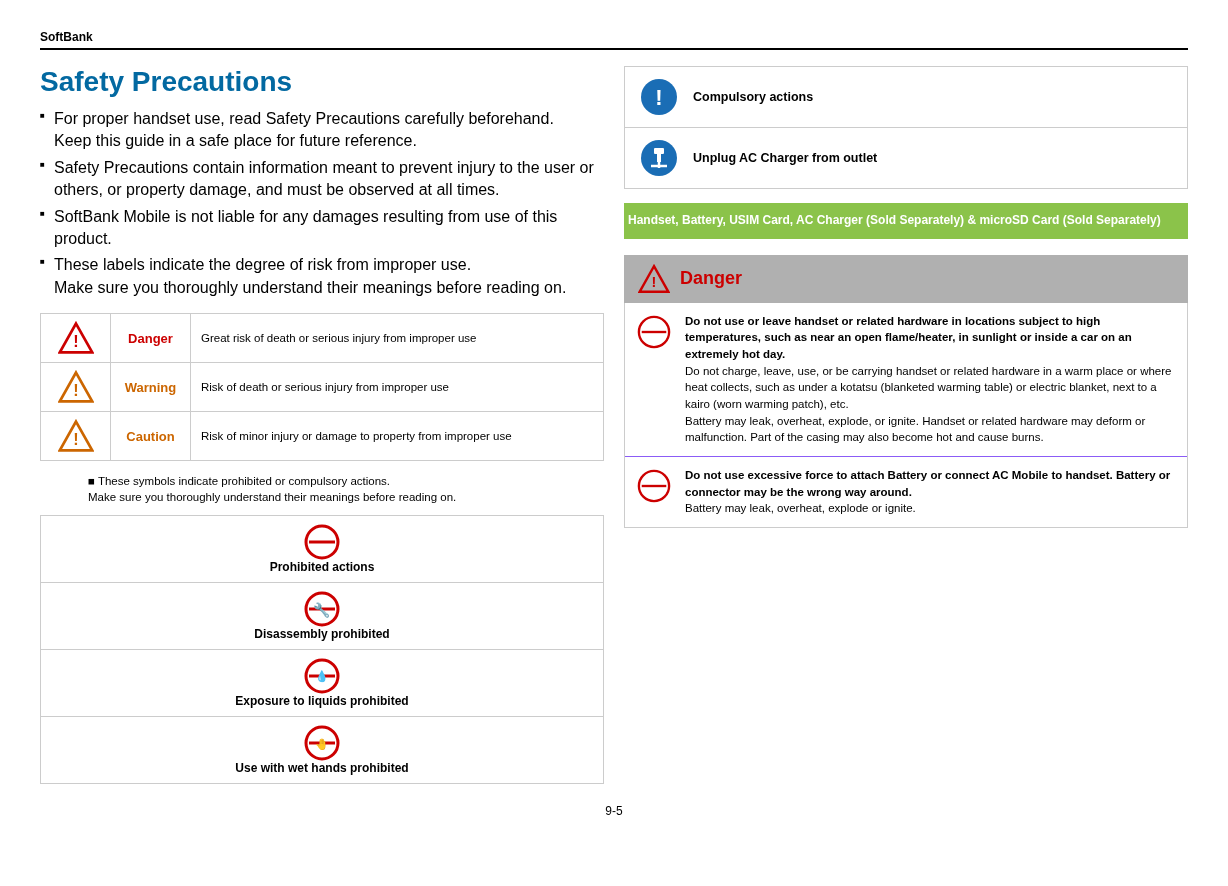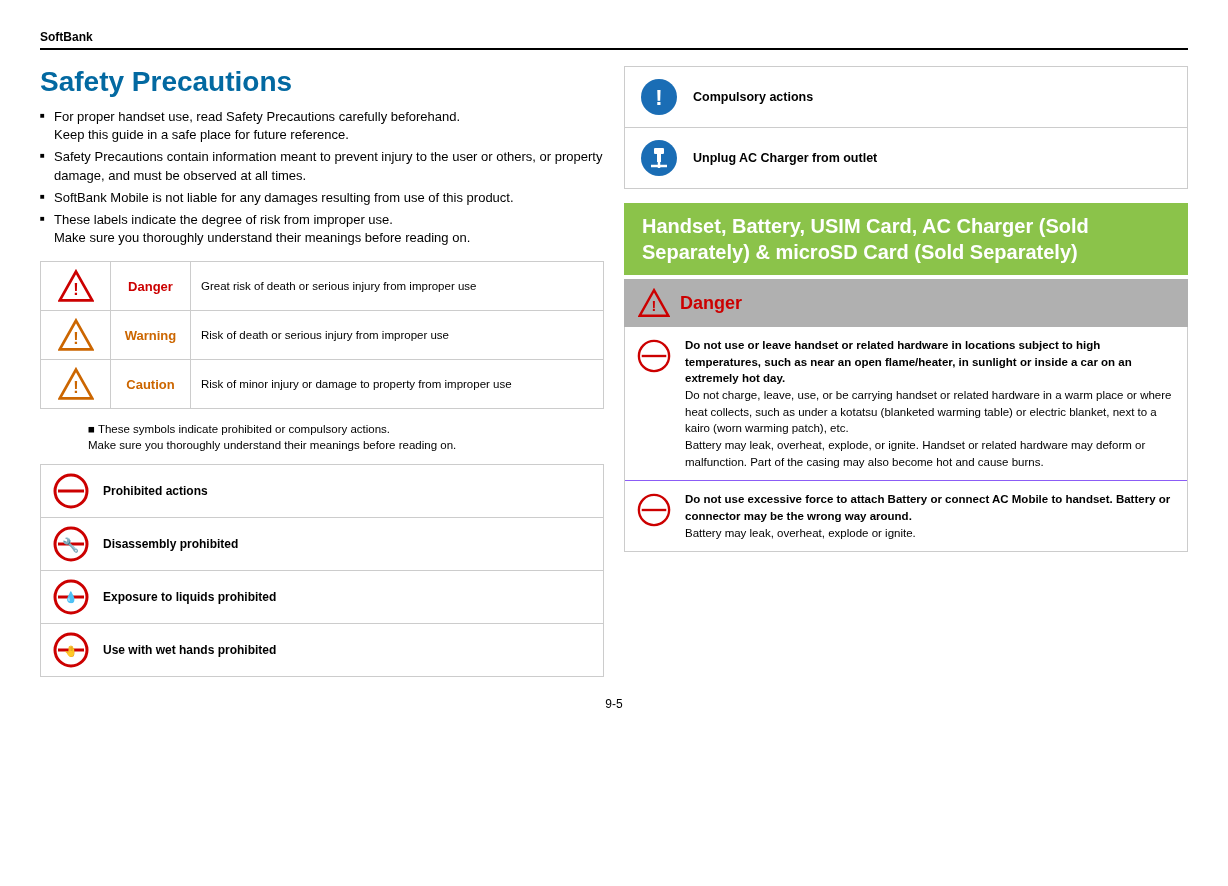--- a/index.html
+++ b/index.html
@@ -39,21 +39,21 @@
     }
     .bullet-list {
       list-style: none;
       padding: 0;
       margin-bottom: 14px;
     }
     .bullet-list li {
       padding-left: 14px;
       position: relative;
       margin-bottom: 4px;
-      font-size: 13px;
+      font-size: 16px;
       line-height: 1.4;
     }
     .bullet-list li::before {
       content: "■";
       position: absolute;
       left: 0;
       font-size: 8px;
       top: 2px;
     }
     .risk-table {
@@ -109,22 +109,23 @@
       margin-left: 48px;
     }
     .symbol-table {
       border: 1px solid #ccc;
     }
     .symbol-row {
       display: flex;
       align-items: center;
       border-bottom: 1px solid #ccc;
       padding: 8px 10px;
-      gap: 12px;
+      gap: 0;
       min-height: 52px;
+      flex-direction: column;
     }
     .symbol-row:last-child {
       border-bottom: none;
     }
     .symbol-icon-cell {
       width: 40px;
       display: flex;
       align-items: center;
       justify-content: center;
       flex-shrink: 0;
@@ -156,24 +157,24 @@
       justify-content: center;
       flex-shrink: 0;
     }
     .right-symbol-text {
       font-size: 12.5px;
       font-weight: bold;
     }
     .handset-header {
       background: #8BC34A;
       color: #fff;
-      font-size: 20px;
-      font-weight: bold;
-      padding: 10px 18px;
-      margin-bottom: 4px;
+      font-size: 12px;
+      font-weight: bold;
+      padding: 10px 4px;
+      margin-bottom: 16px;
       line-height: 1.3;
     }
     .danger-header {
       background: #b0b0b0;
       display: flex;
       align-items: center;
       gap: 10px;
       padding: 8px 14px;
       margin-bottom: 0;
     }

